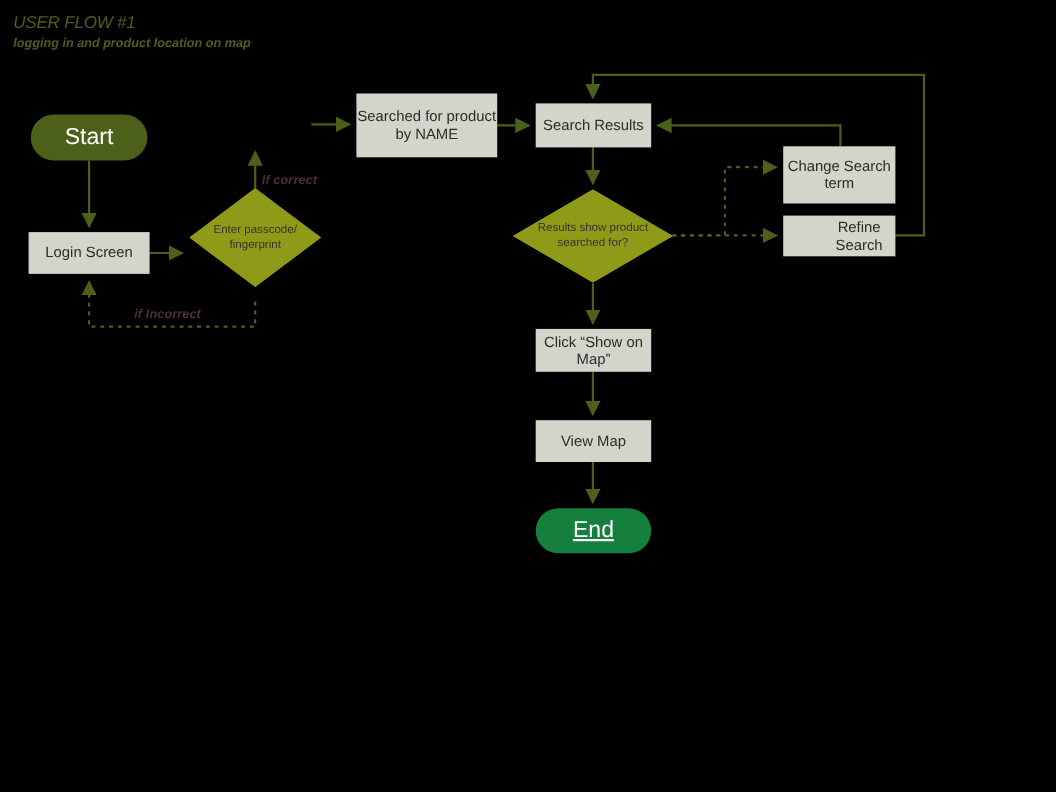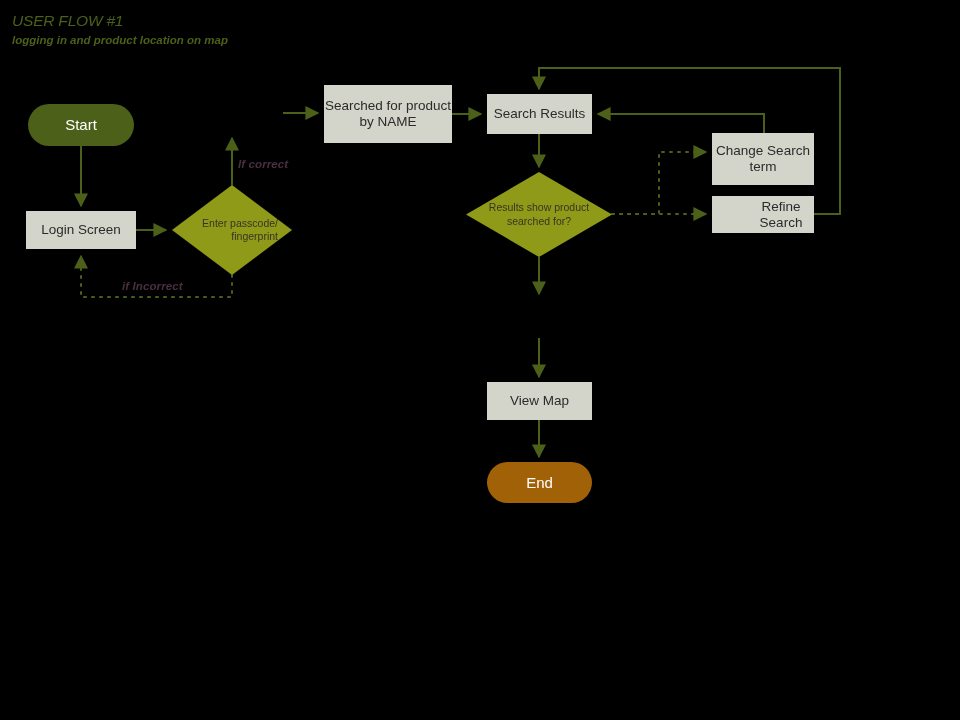--- a/index.html
+++ b/index.html
@@ -37,24 +37,24 @@
     z-index: 3;
   }
   .node-process {
     background: #d3d5cb;
     color: #2e2a2a;
     font-size: 13.5px;
   }
   .node-terminator {
     border-radius: 22px;
     color: #ffffff;
-    font-size: 15px;
+    font-size: 21px;
   }
   .node-start { background: #4c6019; }
-  .node-end   { background: #a16207; }
+  .node-end   { background: #15803d; text-decoration: underline; }
   .node-decision {
     color: #3b3226;
     font-size: 10.5px;
     line-height: 1.25;
     background: transparent;
   }
   .diamond-shape {
     position: absolute;
     left: 0; top: 0;
     width: 100%;
@@ -155,21 +155,21 @@
   </svg>
 
   <div class="node node-terminator node-start" style="left:28px; top:104px; width:106px; height:42px;">
     <span>Start</span>
   </div>
 
   <div class="node node-process" style="left:26px; top:211px; width:110px; height:38px;">
     <span>Login Screen</span>
   </div>
 
-  <div class="node node-decision" style="left:172px; top:185px; width:120px; height:90px;text-align:right;">
+  <div class="node node-decision" style="left:172px; top:171px; width:120px; height:90px;">
     <span class="diamond-shape"></span>
     <span class="diamond-text">Enter passcode/ fingerprint</span>
   </div>
 
 
   <div class="node node-process" style="left:324px; top:85px; width:128px; height:58px;">
     <span>Searched for product by NAME</span>
   </div>
 
   <div class="node node-process" style="left:487px; top:94px; width:105px; height:40px;">
@@ -182,20 +182,23 @@
   </div>
 
   <div class="node node-process" style="left:712px; top:133px; width:102px; height:52px;">
     <span>Change Search term</span>
   </div>
 
   <div class="node node-process" style="left:712px; top:196px; width:102px; height:37px;padding-left:36px;">
     <span>Refine Search</span>
   </div>
 
+  <div class="node node-process" style="left:487px; top:299px; width:105px; height:39px;">
+    <span>Click “Show on Map”</span>
+  </div>
 
   <div class="node node-process" style="left:487px; top:382px; width:105px; height:38px;">
     <span>View Map</span>
   </div>
 
   <div class="node node-terminator node-end" style="left:487px; top:462px; width:105px; height:41px;">
     <span>End</span>
   </div>
 
   <div class="edge-label" style="left:238px; top:158px;">If correct</div>

